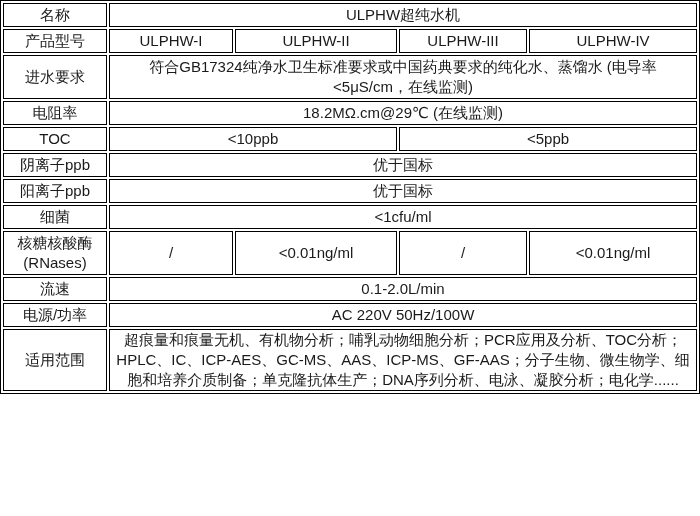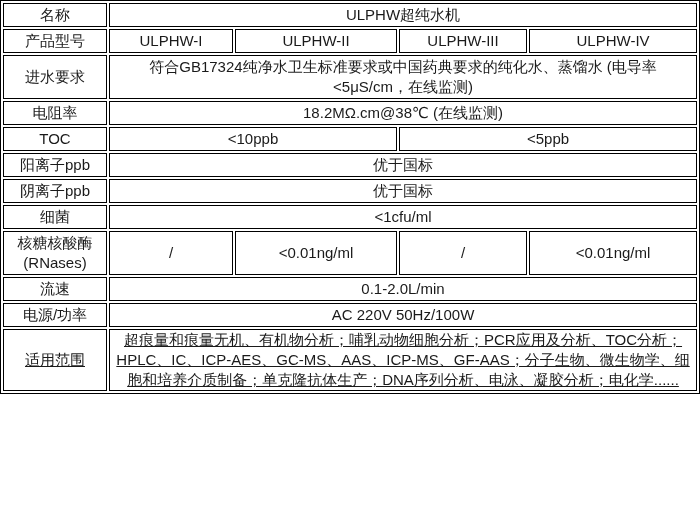--- a/index.html
+++ b/index.html
@@ -31,21 +31,21 @@
     line-height: 20px;
     color: #1a1a1a;
     overflow: hidden;
     background: #ffffff;
   }
   td.label {
     white-space: pre-line;
   }
   tr.r-single td { height: 24px; }
   tr.r-tall   td { height: 44px; }
-  tr.r-xtall  td { height: 61px; text-decoration: underline; }
+  tr.r-xtall  td { height: 61px; }
   td.wrap {
     line-height: 21px;
     padding: 0 6px;
   }
   td.apply {
     line-height: 20px;
     padding: 1px 5px;
   }
 </style>
 </head>
@@ -70,33 +70,33 @@
       <td>ULPHW-II</td>
       <td>ULPHW-III</td>
       <td>ULPHW-IV</td>
     </tr>
     <tr class="r-tall">
       <td class="label">进水要求</td>
       <td colspan="4" class="wrap">符合GB17324纯净水卫生标准要求或中国药典要求的纯化水、蒸馏水 (电导率&lt;5μS/cm，在线监测)</td>
     </tr>
     <tr class="r-single">
       <td class="label">电阻率</td>
-      <td colspan="4">18.2MΩ.cm@38℃ (在线监测)</td>
+      <td colspan="4">18.2MΩ.cm@29℃ (在线监测)</td>
     </tr>
     <tr class="r-single">
       <td class="label">TOC</td>
       <td colspan="2">&lt;10ppb</td>
       <td colspan="2">&lt;5ppb</td>
     </tr>
     <tr class="r-single">
-      <td class="label">阳离子ppb</td>
+      <td class="label">阴离子ppb</td>
       <td colspan="4">优于国标</td>
     </tr>
     <tr class="r-single">
-      <td class="label">阴离子ppb</td>
+      <td class="label">阳离子ppb</td>
       <td colspan="4">优于国标</td>
     </tr>
     <tr class="r-single">
       <td class="label">细菌</td>
       <td colspan="4">&lt;1cfu/ml</td>
     </tr>
     <tr class="r-tall">
       <td class="label">核糖核酸酶
 (RNases)</td>
       <td>/</td>

